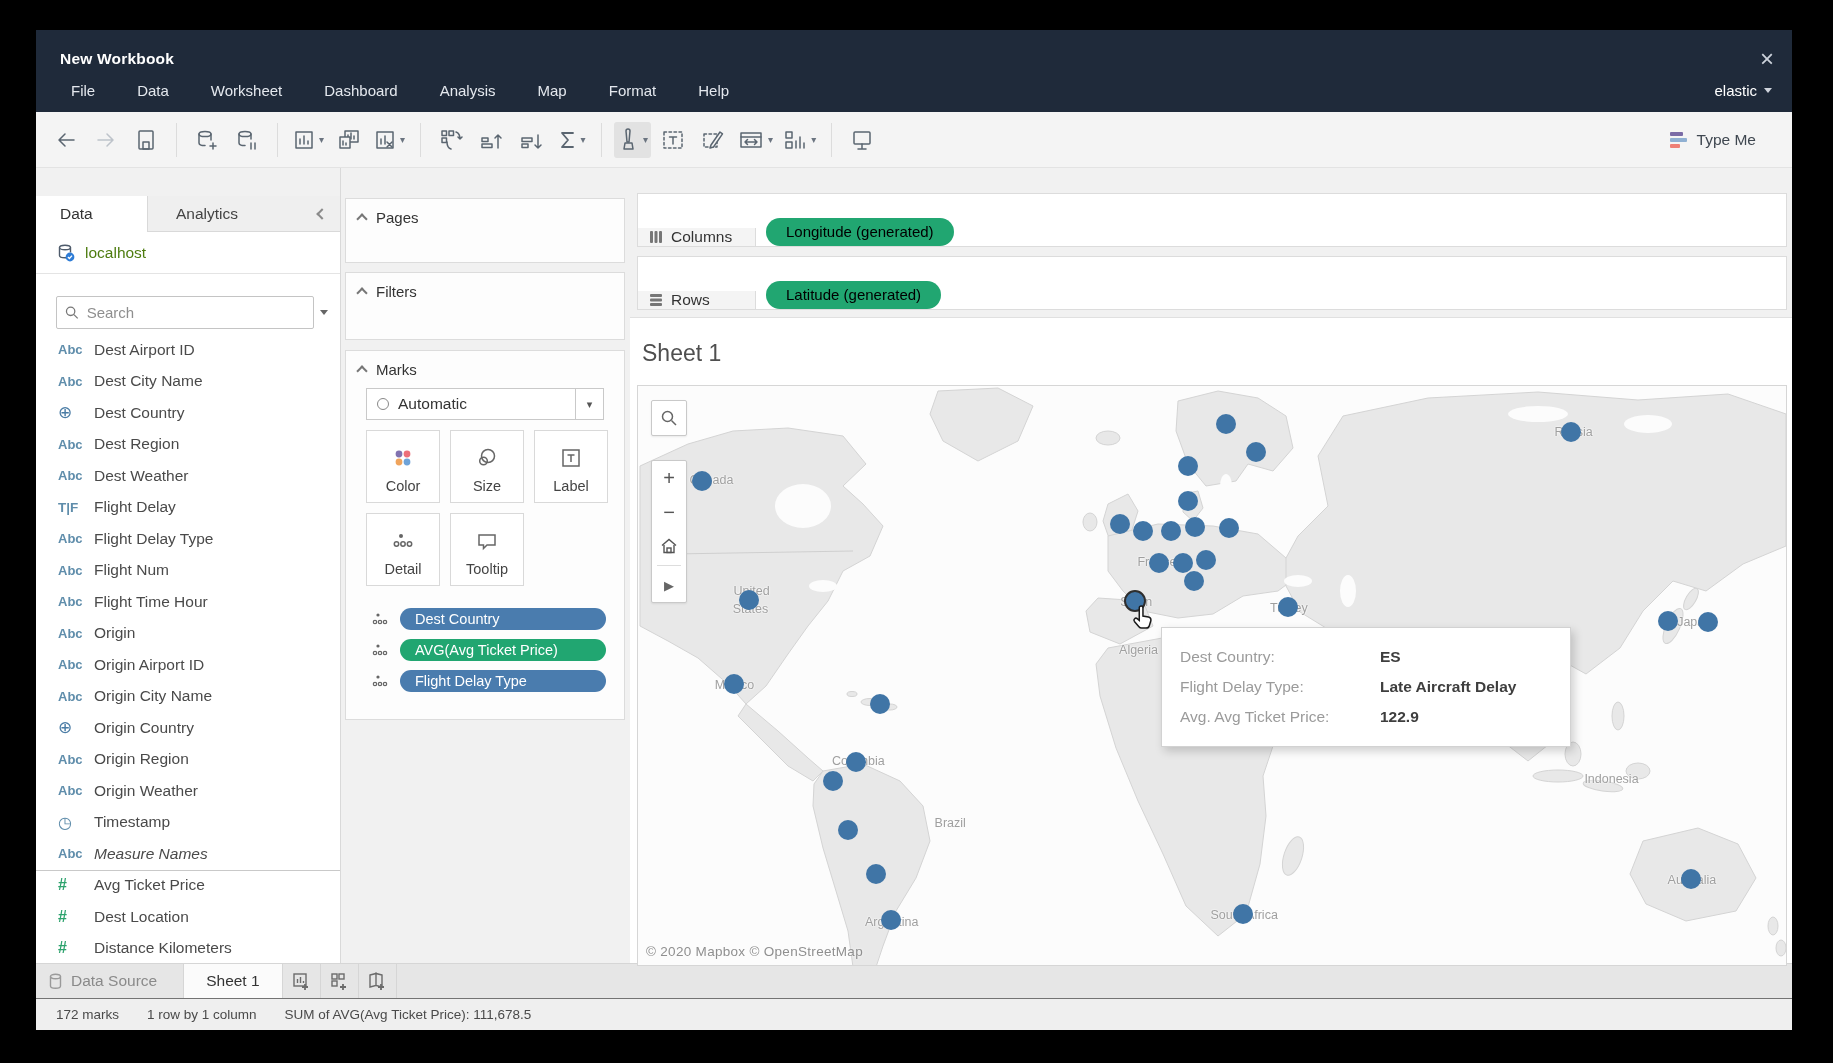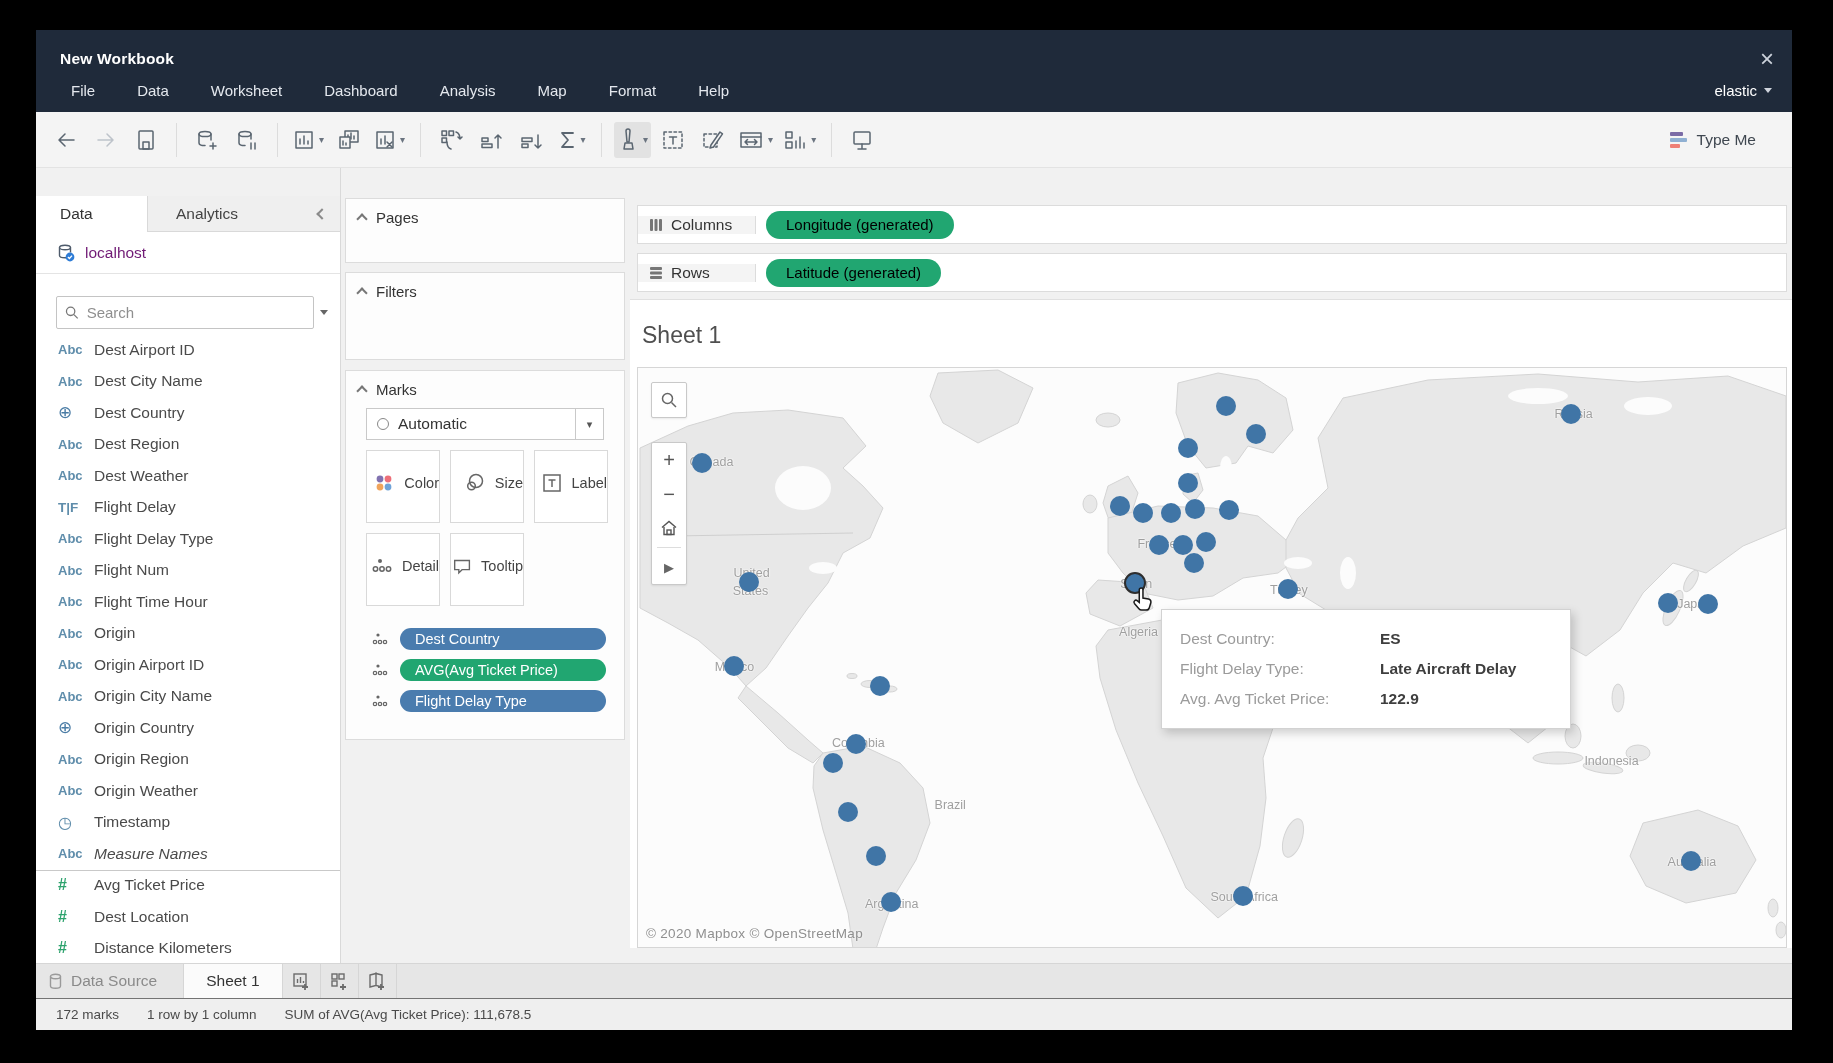--- a/index.html
+++ b/index.html
@@ -38,21 +38,21 @@
   
   .data-panel{width:305px;flex:none;border-right:1px solid #d9d9d9;background:#f1f1f1;display:flex;flex-direction:column;overflow:hidden}
   .panel-tabs{margin-top:28px;height:36px;display:flex;flex:none}
   .ptab{display:flex;align-items:center;font-size:15.5px}
   .ptab-data{width:112px;background:#fff;border-right:1px solid #d9d9d9;padding-left:24px;color:#333}
   .ptab-analytics{flex:1;background:#efefef;border-bottom:1px solid #d9d9d9;padding-left:28px;color:#444}
   .chev-left{width:8px;height:8px;border-left:2px solid #8a8a8a;border-bottom:2px solid #8a8a8a;transform:rotate(45deg);margin:0 14px 0 auto}
   .panel-body{flex:1;background:#fff;display:flex;flex-direction:column;min-height:0}
   .conn-row{height:42px;display:flex;align-items:center;padding-left:20px;gap:9px;border-bottom:1px solid #e4e4e4;flex:none}
   .conn-row svg{flex:none}
-  .conn-label{font-size:15.5px;color:#701a75}
+  .conn-label{font-size:15.5px;color:#4d7c0f}
   .search-row{height:56px;padding:20px 12px 0 20px;display:flex;align-items:center;gap:6px;flex:none}
   .search-box{flex:1;height:33px;border:1px solid #c4c4c4;border-radius:2px;display:flex;align-items:center;padding:0 8px;gap:8px;background:#fff}
   .search-box input{border:none;outline:none;font-size:15px;color:#444;width:100%;font-family:"Liberation Sans",sans-serif}
   .search-box input::placeholder{color:#8f8f8f}
   .field-list{flex:1;overflow:hidden;padding-top:4px}
   .field-row{height:31.5px;display:flex;align-items:center;padding-left:22px}
   .ficon{width:36px;flex:none;font-size:13px;font-weight:bold;color:#5f8dab;letter-spacing:0}
   .field-row.globe .ficon{font-size:17px;font-weight:normal;color:#4a7ca5}
   .field-row.tf .ficon{font-size:13.5px}
   .field-row.date .ficon{font-size:16px;font-weight:normal}
@@ -61,39 +61,39 @@
   .field-row.italic .flabel{font-style:italic}
   .field-row.sep-top{box-shadow:inset 0 1px 0 #c9c9c9}
 
   
   .cards-col{width:289px;flex:none;padding:30px 0 0 4px;background:#f1f1f1}
   .card{width:280px;background:#fdfdfd;border:1px solid #dcdcdc;margin-bottom:9px}
   .card-head{display:flex;align-items:center;gap:10px;padding:10px 12px 8px 12px}
   .chev-up{width:8px;height:8px;border-left:2px solid #777;border-top:2px solid #777;transform:rotate(45deg);margin-top:3px}
   .card-title{font-size:15px;color:#333}
   .card-pages{height:65px}
-  .card-filters{height:88px;margin-bottom:10px}
+  .card-filters{height:68px;margin-bottom:10px}
   .card-marks{height:370px}
   .mark-dd{margin:2px 20px 10px 20px;height:32px;border:1px solid #c9c9c9;background:#fff;display:flex;align-items:center}
   .mark-dd-circle{width:12px;height:12px;border:1.6px solid #888;border-radius:50%;margin:0 9px 0 10px}
   .mark-dd-label{font-size:15.5px;color:#333;flex:1}
   .mark-dd-caretcell{width:28px;align-self:stretch;border-left:1px solid #c9c9c9;display:flex;align-items:center;justify-content:center}
   .mark-dd-caretcell::after{content:"▾";font-size:11px;color:#555}
   .mbtn-row{display:flex;gap:10px;margin:0 0 10px 20px}
-  .mbtn{width:74px;height:73px;border:1px solid #d9d9d9;background:#fff;display:flex;flex-direction:row;align-items:center;justify-content:flex-end;padding-bottom:8px;gap:8px}
+  .mbtn{width:74px;height:73px;border:1px solid #d9d9d9;background:#fff;display:flex;flex-direction:column;align-items:center;justify-content:flex-end;padding-bottom:8px;gap:8px}
   .mbtn svg{stroke:#666;fill:none;stroke-width:1.5}
   .mbtn-label{font-size:14.5px;color:#444}
   .pill-rows{margin:22px 0 0 0;display:flex;flex-direction:column;gap:9px}
   .pill-row{display:flex;align-items:center;gap:12px;padding-left:26px}
   .detail-dots svg{display:block}
   .pill{height:22px;line-height:22px;border-radius:11px;color:#fff;font-size:14.5px;padding:0 15px;flex:1;margin-right:18px;white-space:nowrap;overflow:hidden}
 
   
   .view-col{flex:1;display:flex;flex-direction:column;background:#f1f1f1;padding-top:25px;min-width:0}
-  .shelf{height:39px;margin:12px 5px 0 7px;border:1px solid #dcdcdc;background:#fff;display:flex;align-items:center;flex:none}
+  .shelf{height:54px;margin:0 5px 0 7px;border:1px solid #dcdcdc;background:#fff;display:flex;align-items:flex-end;flex:none}
   .shelf + .shelf{margin-top:9px}
   .shelf-label{width:118px;flex:none;background:#f4f4f4;border-right:1px solid #dcdcdc;display:flex;align-items:center;gap:8px;padding-left:11px}
   .shelf-label-text{font-size:15.5px;color:#333}
   .shelf-pills{display:flex;align-items:center;padding-left:10px;gap:6px}
   .shelf-pill{flex:none;height:28px;line-height:28px;border-radius:14px;color:#000000;font-size:15px;padding:0 20px;white-space:nowrap}
   .sheet-wrap{margin-top:7px;background:#fff;border-top:1px solid #e0e0e0;flex:none}
   .sheet-title{font-size:23px;color:#4f4f4f;padding:22px 0 18px 12px}
   .map{position:relative;margin-left:7px;width:1150px;height:581px;border:1px solid #d6d6d6;background:#fcfcfc;overflow:hidden}
   .map svg.world{position:absolute;left:0;top:0}
   .map-label{position:absolute;transform:translate(-50%,-50%);font-size:12.5px;color:#9f9f9f;white-space:pre;text-align:center;z-index:1;text-shadow:0 0 2px #fff,0 0 2px #fff}

